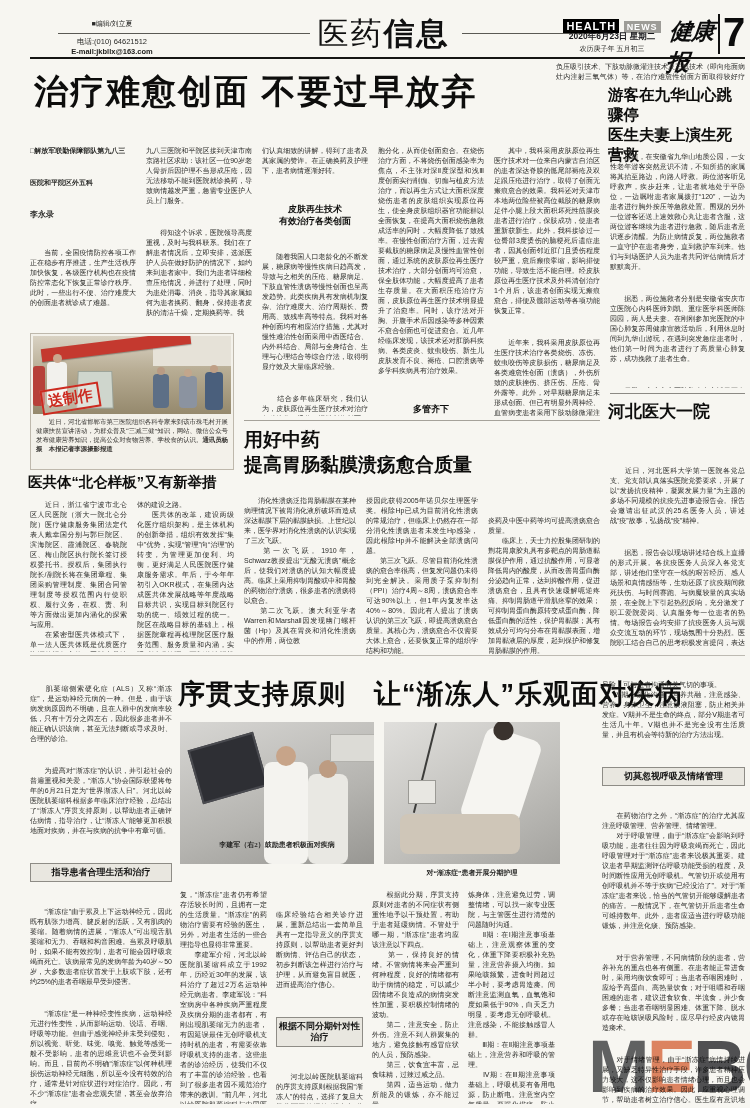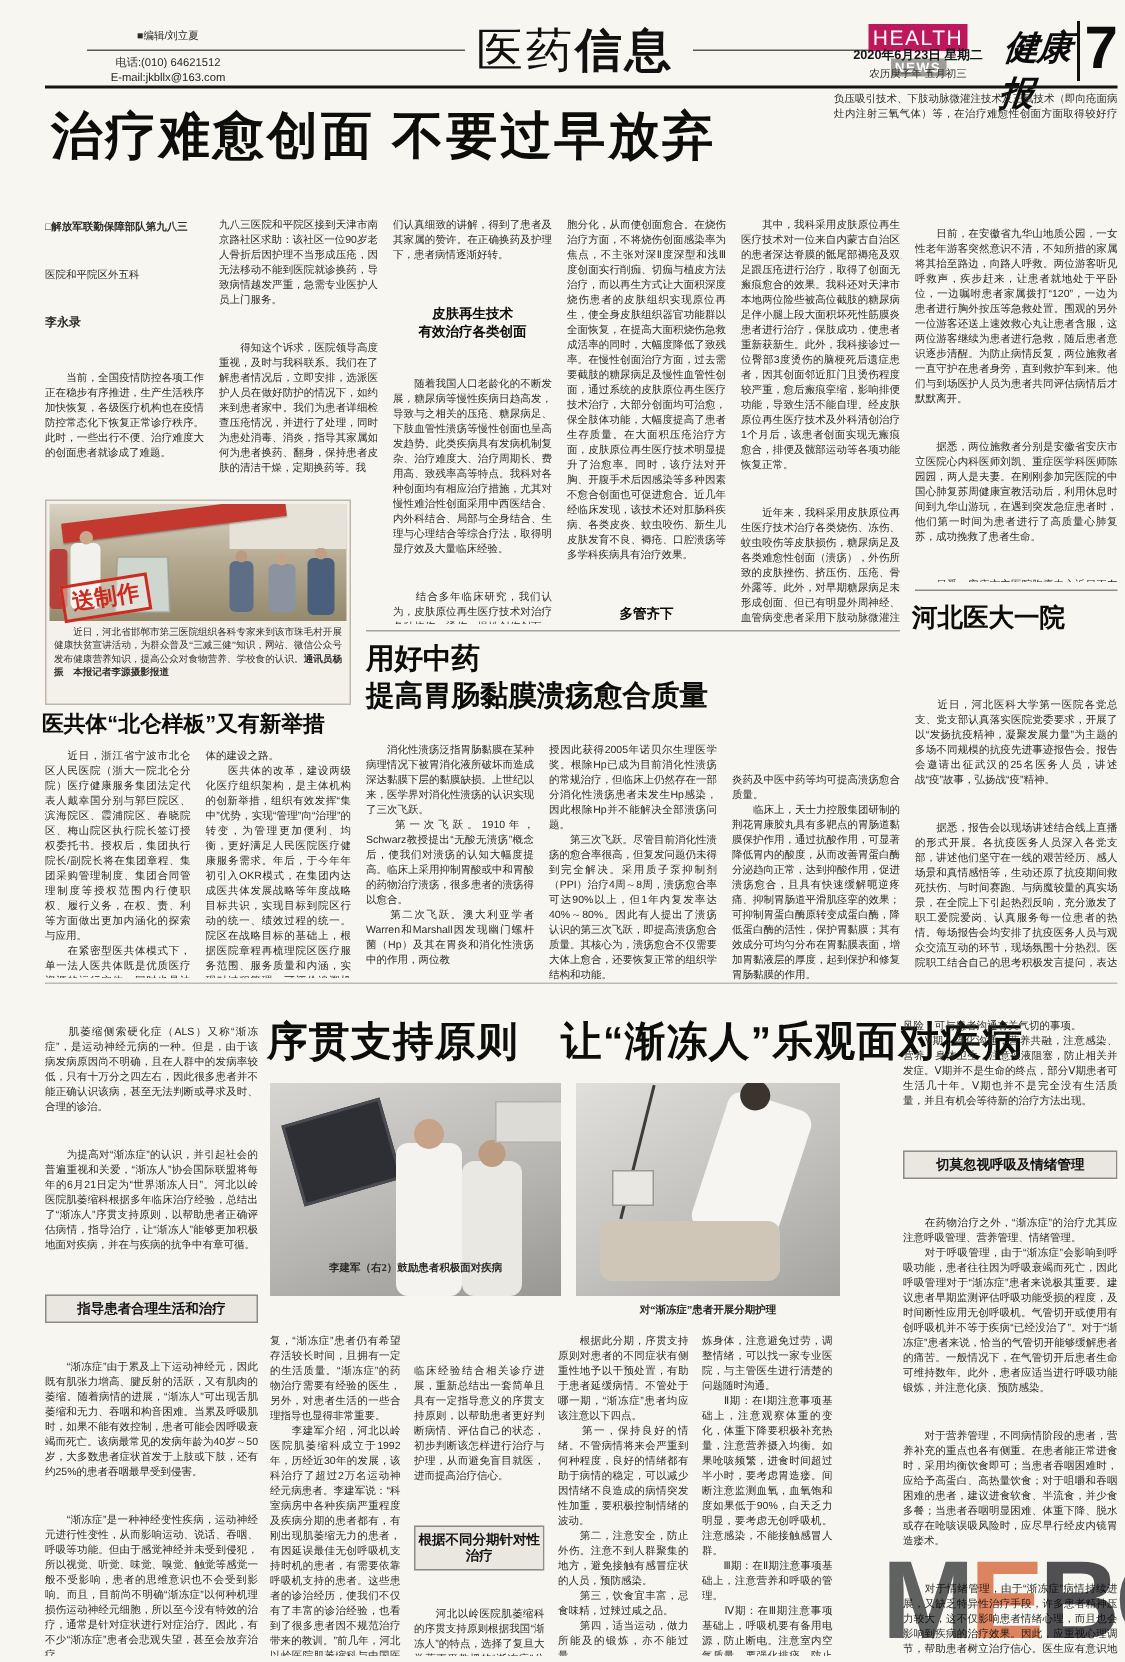--- a/index.html
+++ b/index.html
@@ -18,45 +18,45 @@
   .ph{overflow:hidden}
 </style>
 </head>
 <body>
 
 <div class="page">
 
   <div class="abs" style="left:52px;top:19px;width:120px;text-align:center;font-size:7px;color:#2a2a28">■编辑/刘立夏</div>
   <div class="abs rule" style="left:58px;top:33px;width:252px;height:1px;background:#5a5954"></div>
   <div class="abs" style="left:52px;top:37px;width:120px;text-align:center;font-size:7.5px;color:#2a2a28">电话:(010) 64621512</div>
-  <div class="abs" style="left:52px;top:47px;width:120px;text-align:center;font-size:7.5px;font-weight:normal;color:#22221f">E-mail:jkbllx@163.com</div>
+  <div class="abs" style="left:52px;top:47px;width:120px;text-align:center;font-size:7.5px;font-weight:bold;color:#22221f">E-mail:jkbllx@163.com</div>
 
   <div class="abs" style="left:306px;top:15px;width:155px;text-align:center;font-size:31px;line-height:38px;letter-spacing:2px;color:#111">
     <span style="font-weight:400">医药</span><span style="font-weight:800">信息</span>
   </div>
   <div class="abs rule" style="left:462px;top:33px;width:150px;height:1px;background:#5a5954"></div>
 
   <div class="abs" style="left:562px;top:16px;width:100px;text-align:center">
-    <span style="display:inline-block;background:#be185d;color:#fff;font-weight:normal;font-size:14px;padding:1px 3px;letter-spacing:1px">HEALTH</span>
+    <span style="display:inline-block;background:#000000;color:#fff;font-weight:bold;font-size:11px;padding:1px 3px;letter-spacing:1px">HEALTH</span>
     <span style="display:inline-block;background:#9d9c97;color:#fff;font-weight:bold;font-size:9px;padding:1px 3px;letter-spacing:1px">NEWS</span>
   </div>
   <div class="abs" style="left:558px;top:31px;width:108px;text-align:center;font-size:8.5px;font-weight:bold;color:#16161a">2020年6月23日 星期二</div>
   <div class="abs" style="left:558px;top:44px;width:108px;text-align:center;font-size:7px;color:#2c2c2a">农历庚子年 五月初三</div>
 
   <div class="abs" style="left:668px;top:16px;width:52px;font-family:'DejaVu Serif',serif;font-style:italic;font-weight:bold;font-size:23px;letter-spacing:-1px;color:#0c0c0c;transform:skewX(-6deg)">健康报</div>
   <div class="abs rule" style="left:718px;top:14px;width:2px;height:40px;background:#111"></div>
   <div class="abs" style="left:723px;top:10px;font-size:40px;font-weight:800;color:#0c0c0c">7</div>
 
   <div class="abs rule" style="left:30px;top:57px;width:715px;height:2px;background:#151513"></div>
 
   <div class="abs hl ctr" style="left:34px;top:68px;width:566px;font-size:34px;line-height:46px;letter-spacing:2px">治疗难愈创面 不要过早放弃</div>
 
   <div class="abs bt" style="left:30px;top:126px;width:106px;height:204px">
     <p style="font-weight:bold;font-family:'Liberation Serif',serif">□解放军联勤保障部队第九八三</p>
-    <p style="font-weight:normal;font-family:'Liberation Serif',serif">医院和平院区外五科</p>
+    <p style="font-weight:bold;font-family:'Liberation Serif',serif">医院和平院区外五科</p>
     <p style="font-weight:bold;font-size:8px;margin-bottom:8px">李永录</p>
     <p>　　当前，全国疫情防控各项工作正在稳步有序推进，生产生活秩序加快恢复，各级医疗机构也在疫情防控常态化下恢复正常诊疗秩序。此时，一些出行不便、治疗难度大的创面患者就诊成了难题。</p>
     
     
   </div>
 
   <div class="abs bt" style="left:146px;top:126px;width:106px;height:290px">
     <p>九八三医院和平院区接到天津市南京路社区求助：该社区一位90岁老人骨折后因护理不当形成压疮，因无法移动不能到医院就诊换药，导致病情越发严重，急需专业医护人员上门服务。</p>
     <p>　　得知这个诉求，医院领导高度重视，及时与我科联系。我们在了解患者情况后，立即安排，选派医护人员在做好防护的情况下，如约来到患者家中。我们为患者详细检查压疮情况，并进行了处理，同时为患处消毒、消炎，指导其家属如何为患者换药、翻身，保持患者皮肤的清洁干燥，定期换药等。我</p>
   </div>
@@ -104,20 +104,24 @@
         </div>
       <div class="abs" style="left:172px;top:36px;width:18px;height:38px;background:#4a5f7c;border-radius:4px">
           <div style="width:8px;height:8px;border-radius:50%;background:#bf9f86;margin:-7px auto 0"></div>
         </div>
       <div class="abs" style="left:0px;top:30px;width:12px;height:40px;background:#b7413a;border-radius:3px"></div>
     </div>
     <div class="abs" style="left:10px;top:52px;padding:1px 5px;border:2px solid #cc2b20;color:#cc2b20;font-weight:bold;font-size:15px;background:rgba(255,252,248,.35);transform:rotate(-9deg)">送制作</div>
     <div class="cap" style="margin:3px 5px 0 5px"><span>　　近日，河北省邯郸市第三医院组织各科专家来到该市珠毛村开展健康扶贫宣讲活动，为群众普及“三减三健”知识，网站、微信公众号发布健康营养知识，提高公众对食物营养、学校食的认识。</span><span style="font-weight:bold">通讯员杨振　本报记者李源摄影报道</span></div>
   </div>
 
+  <div class="abs hl ctr" style="left:608px;top:85px;width:137px;font-size:15.5px;line-height:20px">
+    <div>游客在九华山心跳骤停</div>
+    <div>医生夫妻上演生死营救</div>
+  </div>
   <div class="abs bt" style="left:610px;top:132px;width:135px;height:256px">
     <p>　　日前，在安徽省九华山地质公园，一女性老年游客突然意识不清，不知所措的家属将其抬至路边，向路人呼救。两位游客听见呼救声，疾步赶来，让患者就地处于平卧位，一边嘱咐患者家属拨打“120”，一边为患者进行胸外按压等急救处置。围观的另外一位游客还送上速效救心丸让患者含服，这两位游客继续为患者进行急救，随后患者意识逐步清醒。为防止病情反复，两位施救者一直守护在患者身旁，直到救护车到来。他们与到场医护人员为患者共同评估病情后才默默离开。</p>
     <p>　　据悉，两位施救者分别是安徽省安庆市立医院心内科医师刘凯、重症医学科医师陈园园，两人是夫妻。在刚刚参加完医院的中国心肺复苏周健康宣教活动后，利用休息时间到九华山游玩，在遇到突发急症患者时，他们第一时间为患者进行了高质量心肺复苏，成功挽救了患者生命。</p>
     <p>　　另悉，安庆市立医院胸痛中心近日正在开展心肺复苏宣教科普活动，旨在让更多人掌握救助他人和自己的相关知识。</p>
     
   </div>
   <div class="abs rule" style="left:610px;top:393px;width:135px;height:1px;background:#8c8a84"></div>
 
   <div class="abs hl ctr" style="left:608px;top:402px;width:137px;font-size:17px;line-height:19px">
     <div>河北医大一院</div>

